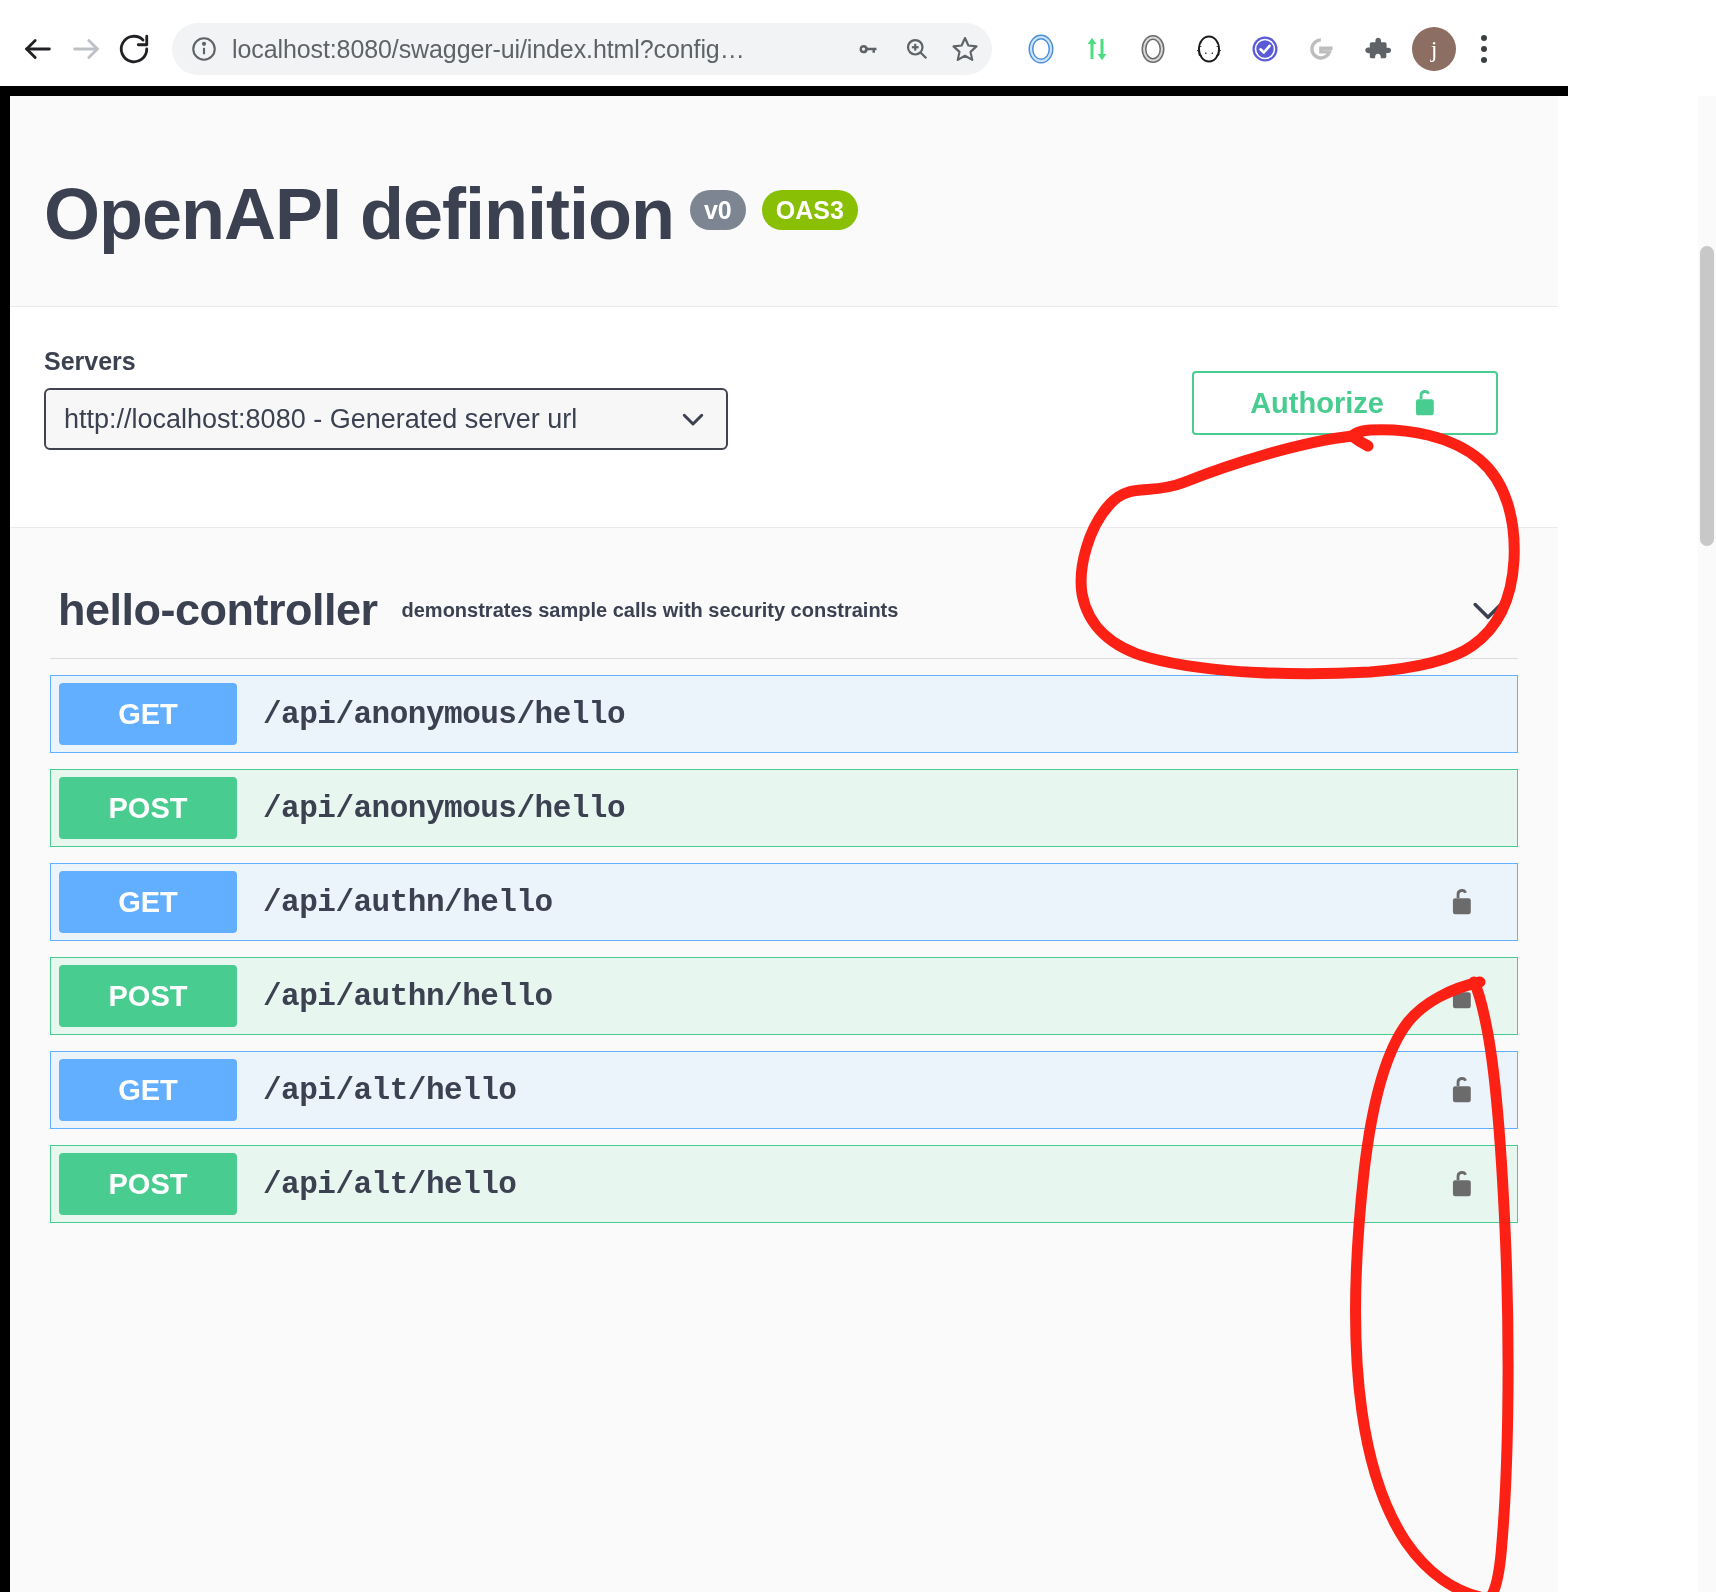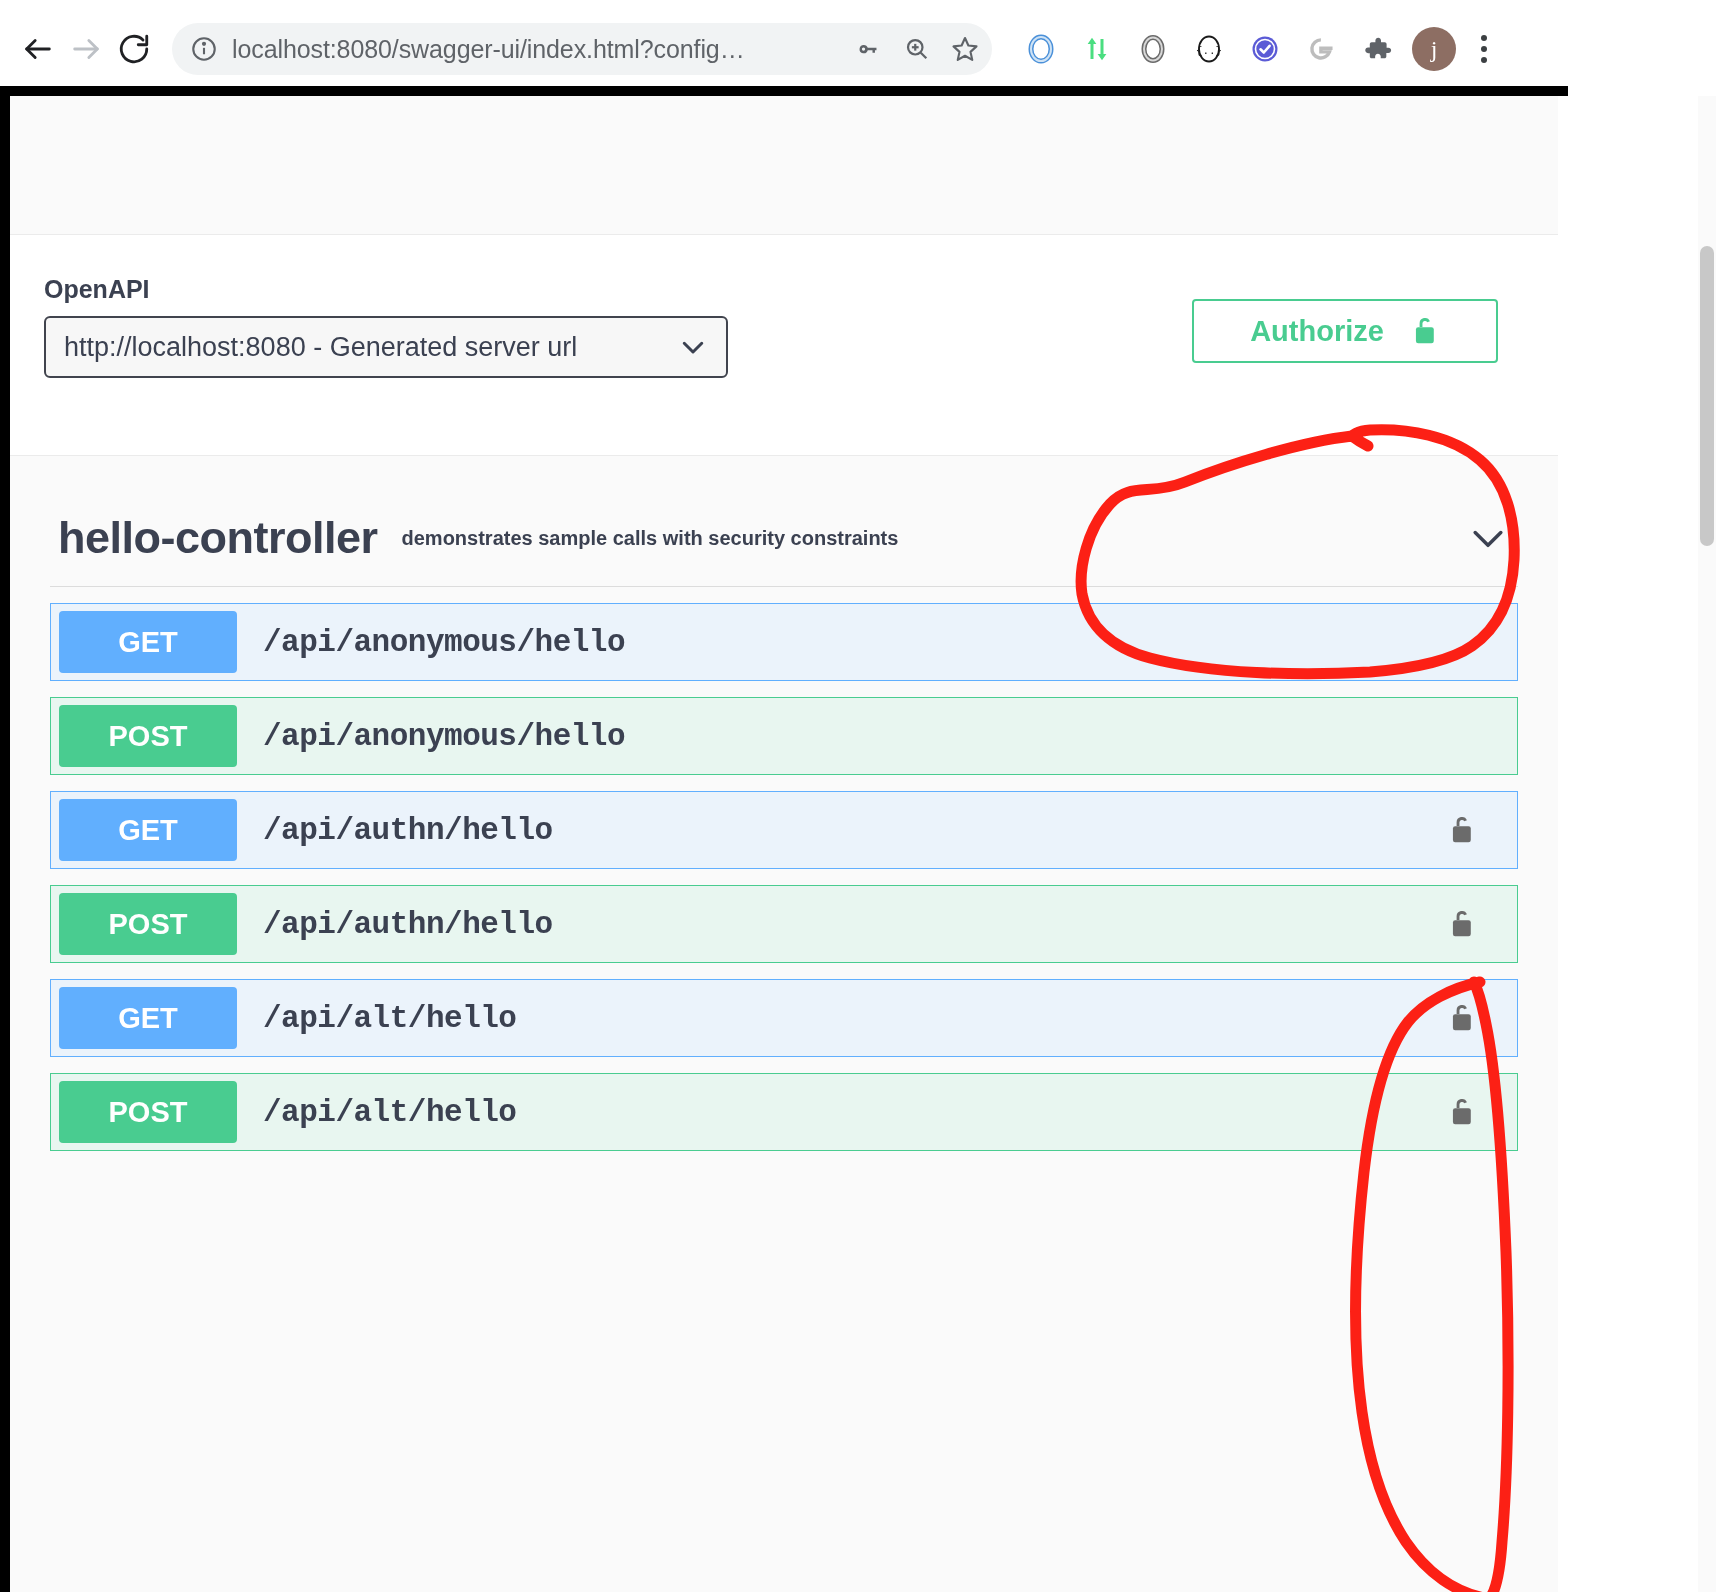--- a/index.html
+++ b/index.html
@@ -315,24 +315,29 @@
 
   <div class="black-strip"></div>
   <div class="left-rail"></div>
   <div class="side-strip-r"></div>
 
   <div class="viewport">
 
     <div class="topbar-pad"></div>
 
     <div class="info-block">
+      <div class="title-row">
+        <h1 class="api-title">OpenAPI definition</h1>
+        <span class="badge version">v0</span>
+        <span class="badge oas">OAS3</span>
+      </div>
     </div>
 
     <div class="servers-block">
-      <div class="servers-label">OpenAPI</div>
+      <div class="servers-label">Servers</div>
       <div class="server-select">
         <span class="val">http://localhost:8080 - Generated server url</span>
         <span class="chev">
           <svg width="30" height="30" viewBox="0 0 24 24" fill="none" stroke="#3b4151" stroke-width="2.4" stroke-linecap="round" stroke-linejoin="round">
               <polyline points="5 9 12 16 19 9"></polyline>
             </svg>
         </span>
       </div>
 
       <div class="auth-wrap">

